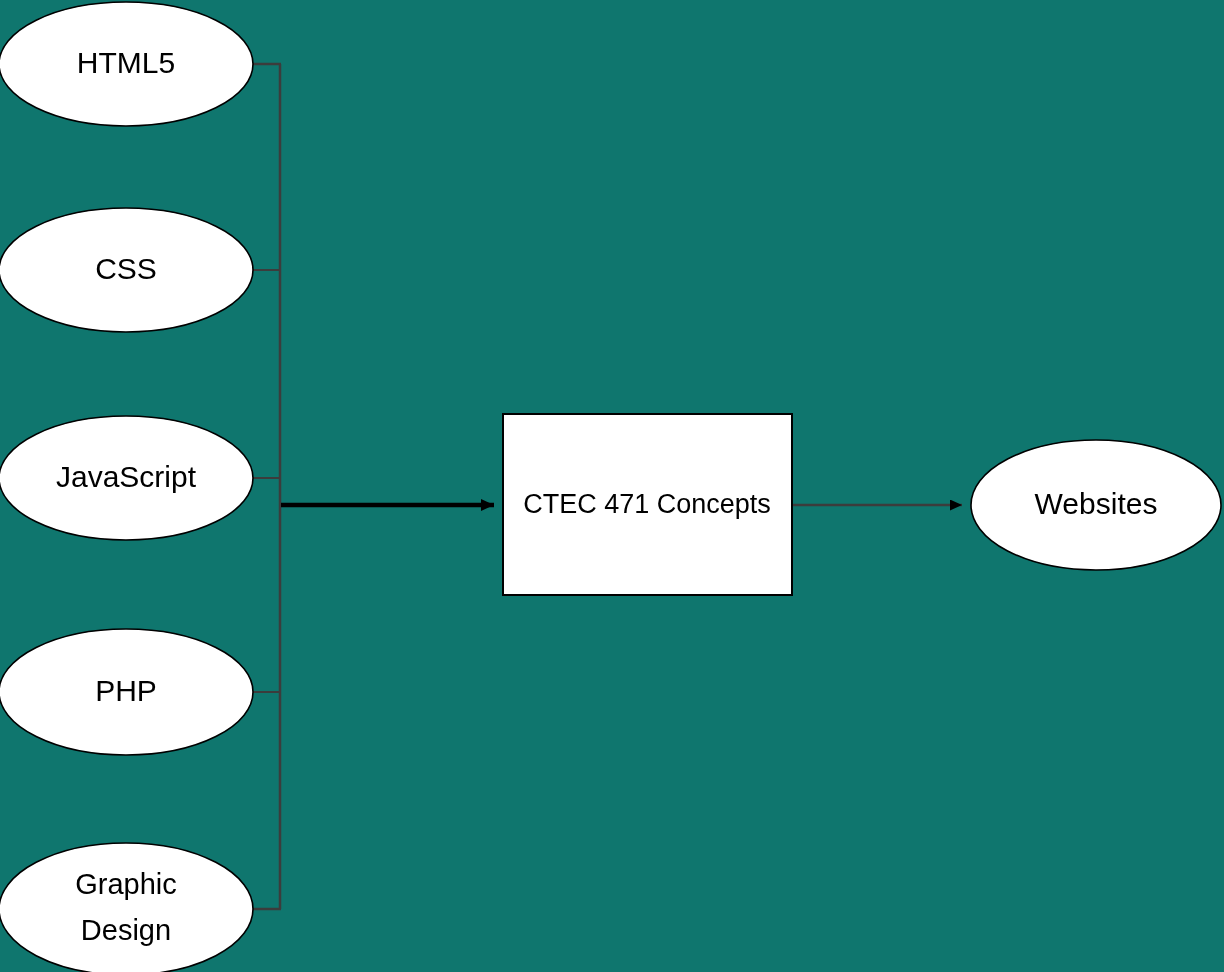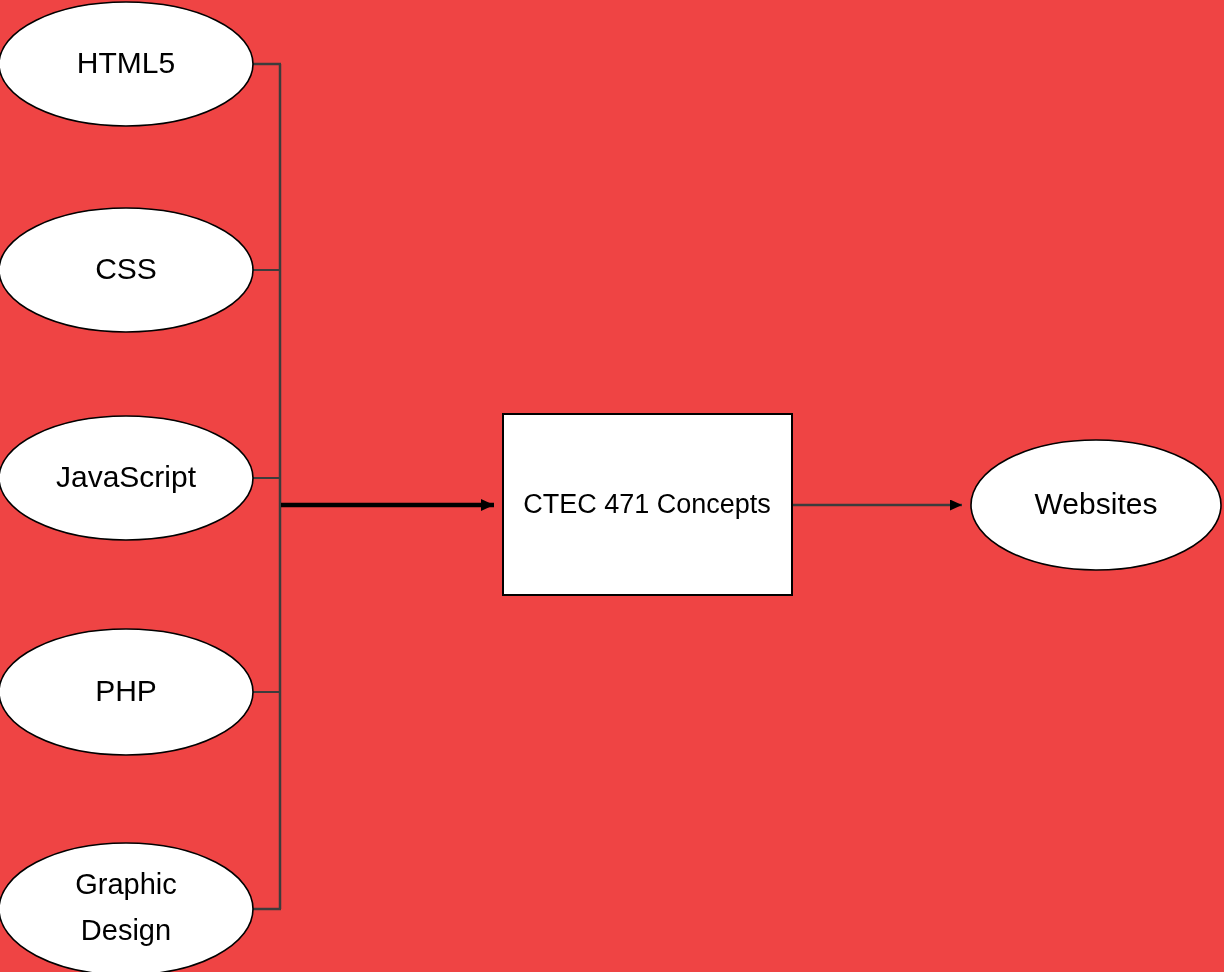--- a/index.html
+++ b/index.html
@@ -10,21 +10,21 @@
   body {
     width: 1224px;
     height: 972px;
     font-family: "Liberation Sans", sans-serif;
     overflow: hidden;
   }
   #diagram-root {
     position: relative;
     width: 1224px;
     height: 972px;
-    background: #ef4444;
+    background: #0f766e;
   }
   #diagram-canvas {
     position: absolute;
     top: 0;
     left: 0;
     width: 1224px;
     height: 972px;
     display: block;
   }
   .node-text {

